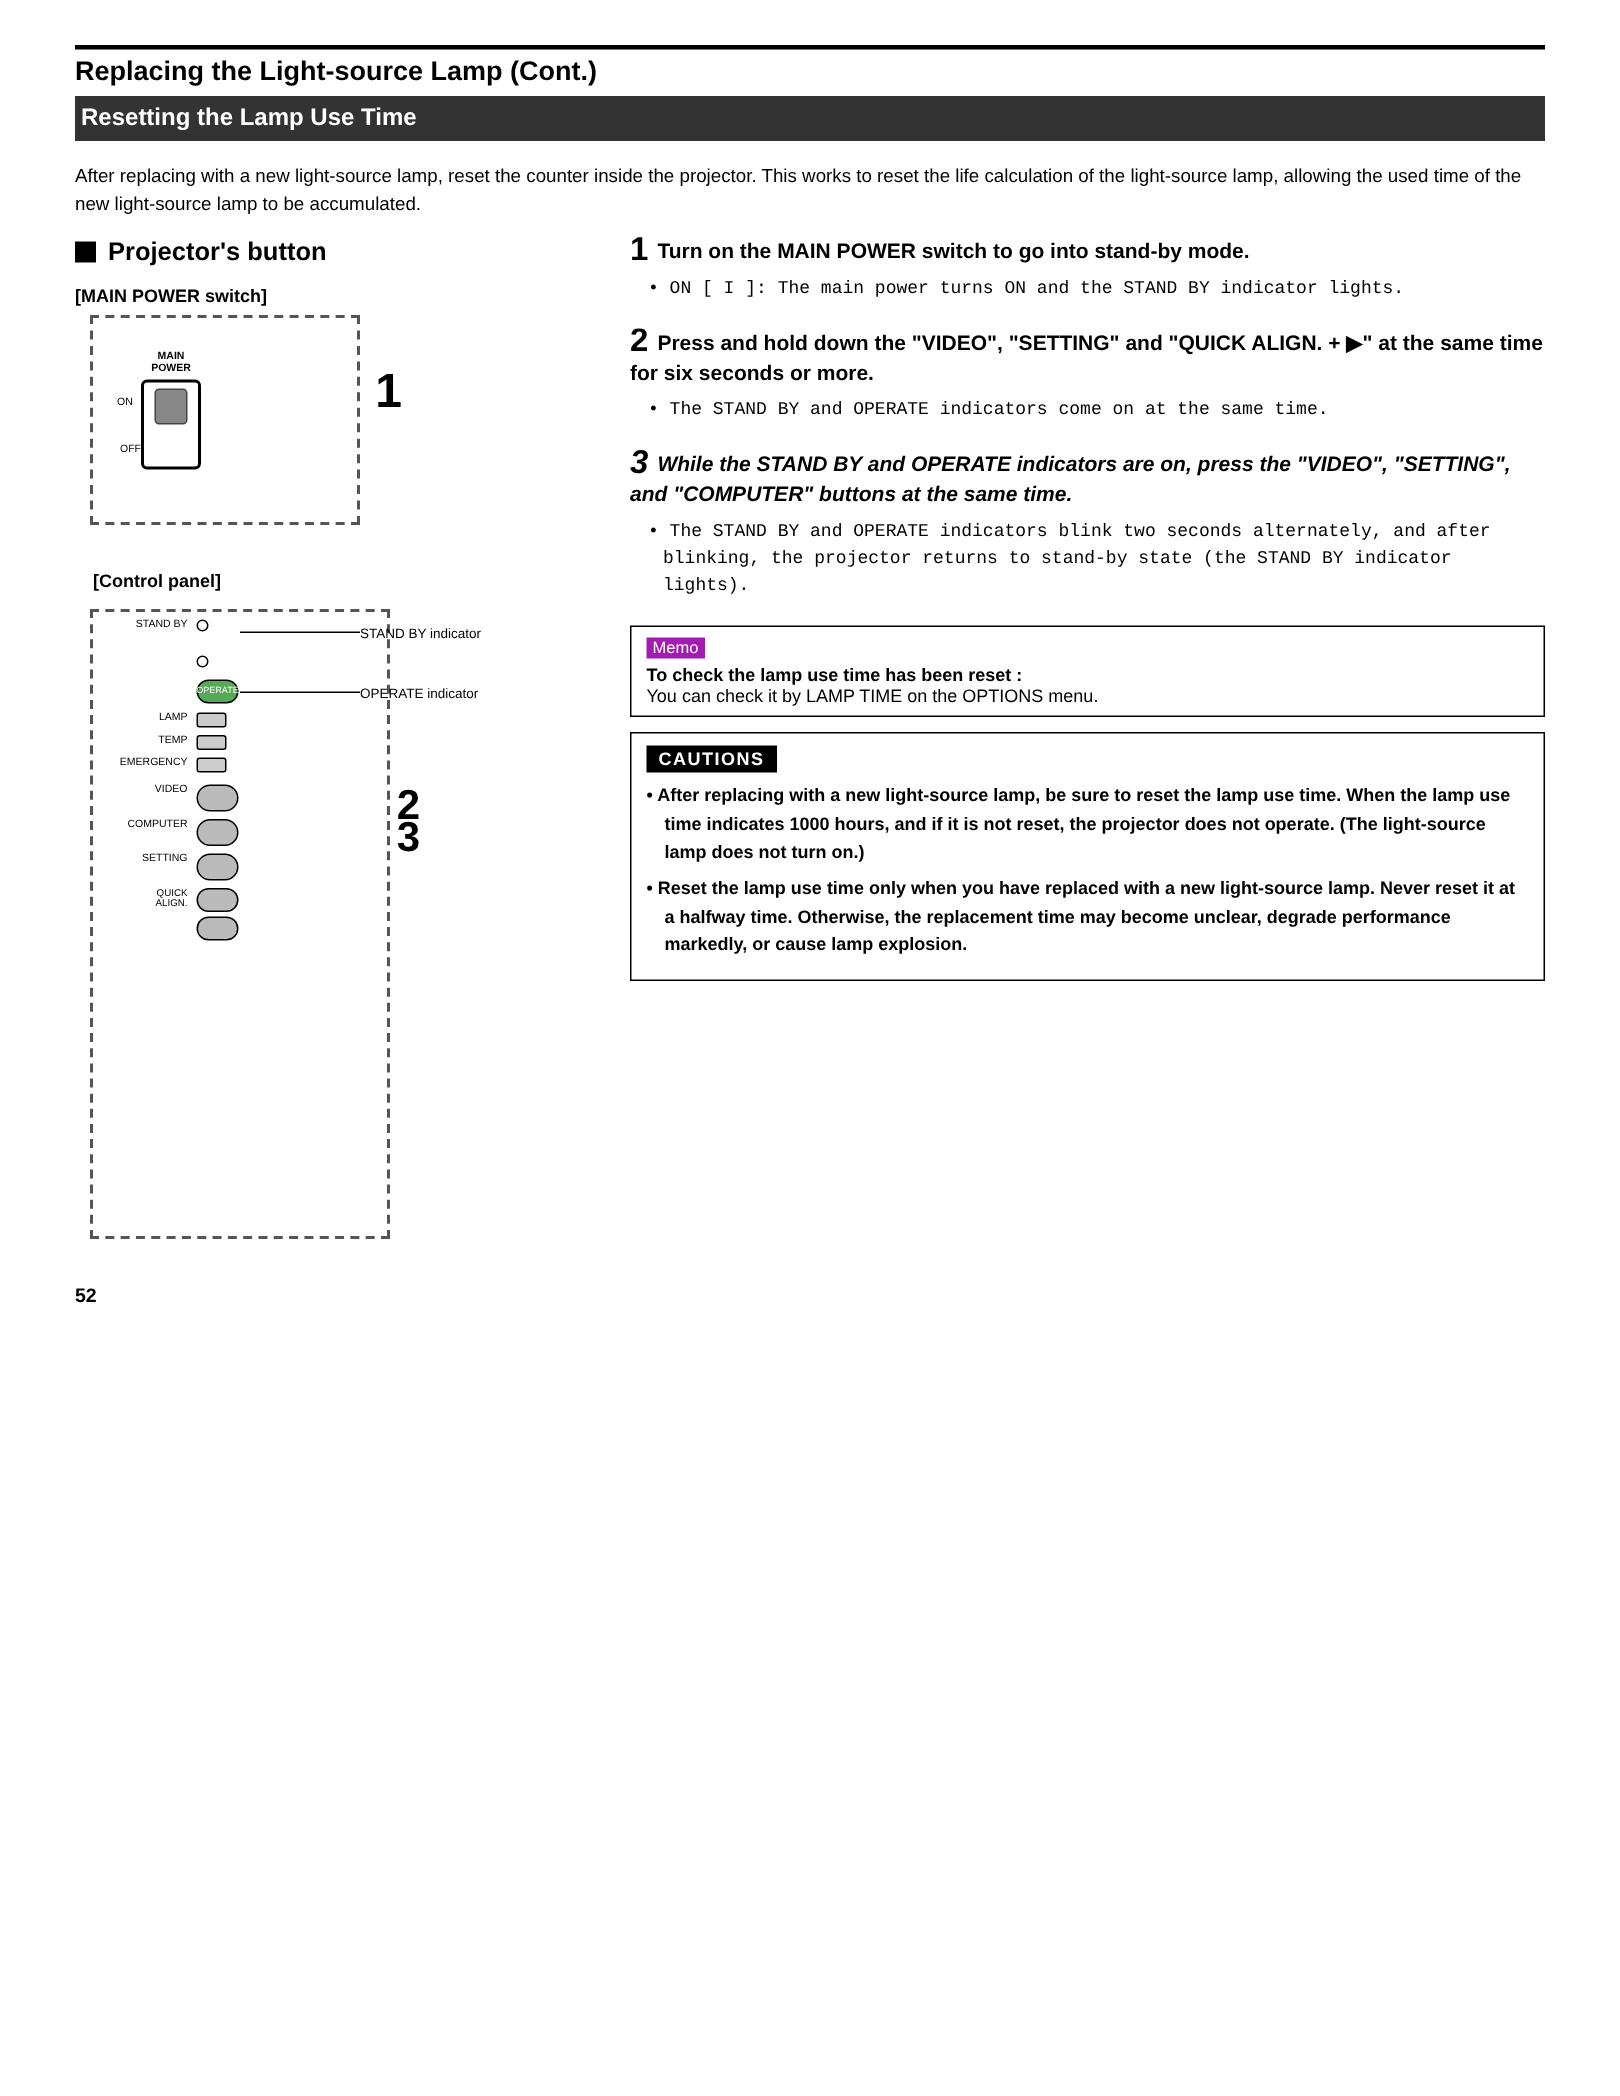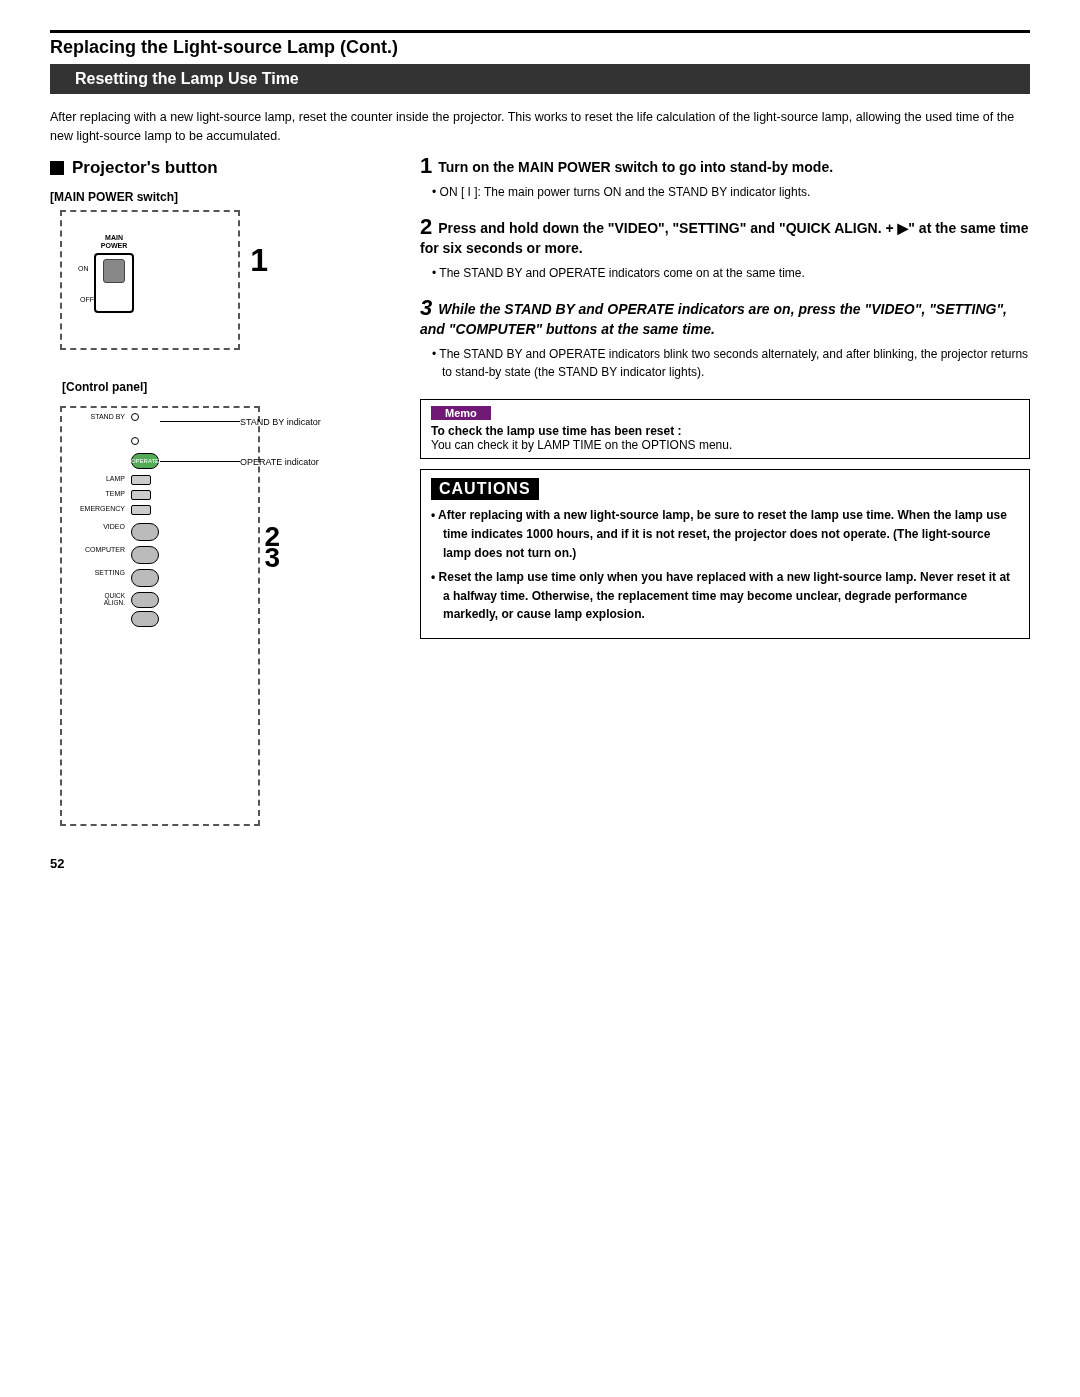--- a/index.html
+++ b/index.html
@@ -20,21 +20,21 @@
     .header-title {
       font-size: 18px;
       font-weight: bold;
       text-align: center;
     }
     .section-title-bar {
       background: #333;
       color: #fff;
       font-size: 16px;
       font-weight: bold;
-      padding: 6px 25px;
+      padding: 6px 4px;
       margin-bottom: 14px;
     }
     .intro-text {
       font-size: 12.5px;
       line-height: 1.5;
       margin-bottom: 12px;
     }
     .two-col {
       display: flex;
       gap: 30px;
@@ -191,20 +191,21 @@
     .step-detail {
       font-size: 12px;
       line-height: 1.5;
       margin-left: 12px;
     }
     .step-detail li {
       list-style: none;
       padding-left: 10px;
       text-indent: -10px;
       margin-bottom: 3px;
+      font-family: Liberation Mono, monospace;
     }
     .step-detail li::before {
       content: "• ";
     }
     .bold-italic-text {
       font-size: 14px;
       font-weight: bold;
       font-style: italic;
     }
     .completion-note {
@@ -212,38 +213,38 @@
       font-weight: bold;
       margin: 10px 0;
     }
     .memo-box {
       border: 1.5px solid #000;
       padding: 6px 10px;
       margin: 10px 0;
       font-size: 12px;
     }
     .memo-label {
-      background: #701a75;
+      background: #a21caf;
       color: #fff;
       font-size: 11px;
-      font-weight: bold;
-      padding: 1px 14px;
+      font-weight: normal;
+      padding: 1px 4px;
       display: inline-block;
       margin-bottom: 4px;
     }
     .cautions-box {
       border: 1.5px solid #000;
       padding: 8px 10px;
       margin: 10px 0;
       font-size: 12px;
     }
     .cautions-label {
       background: #000;
       color: #fff;
-      font-size: 16px;
+      font-size: 12px;
       font-weight: bold;
       padding: 2px 8px;
       display: inline-block;
       margin-bottom: 6px;
       letter-spacing: 1px;
     }
     .cautions-content {
       font-size: 12px;
       font-weight: bold;
       line-height: 1.55;

